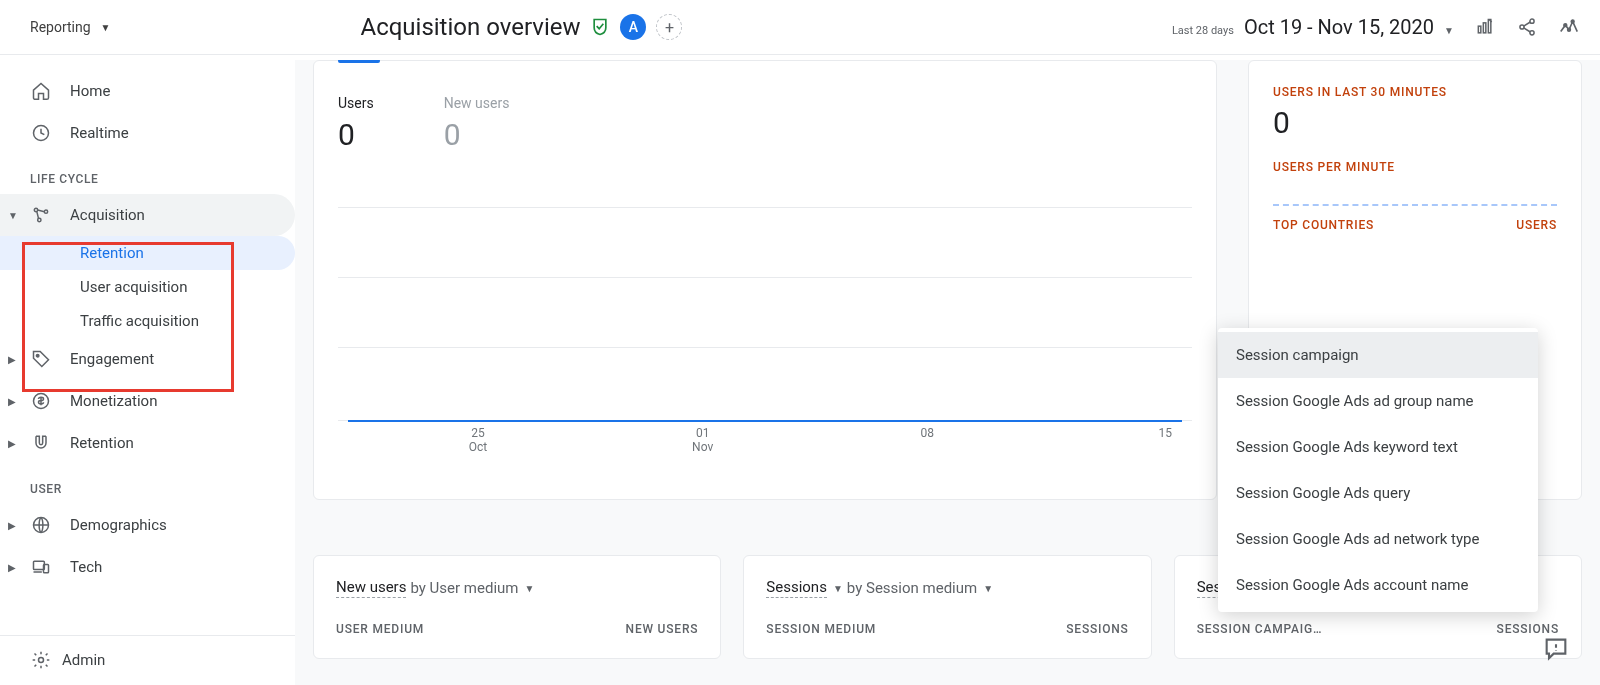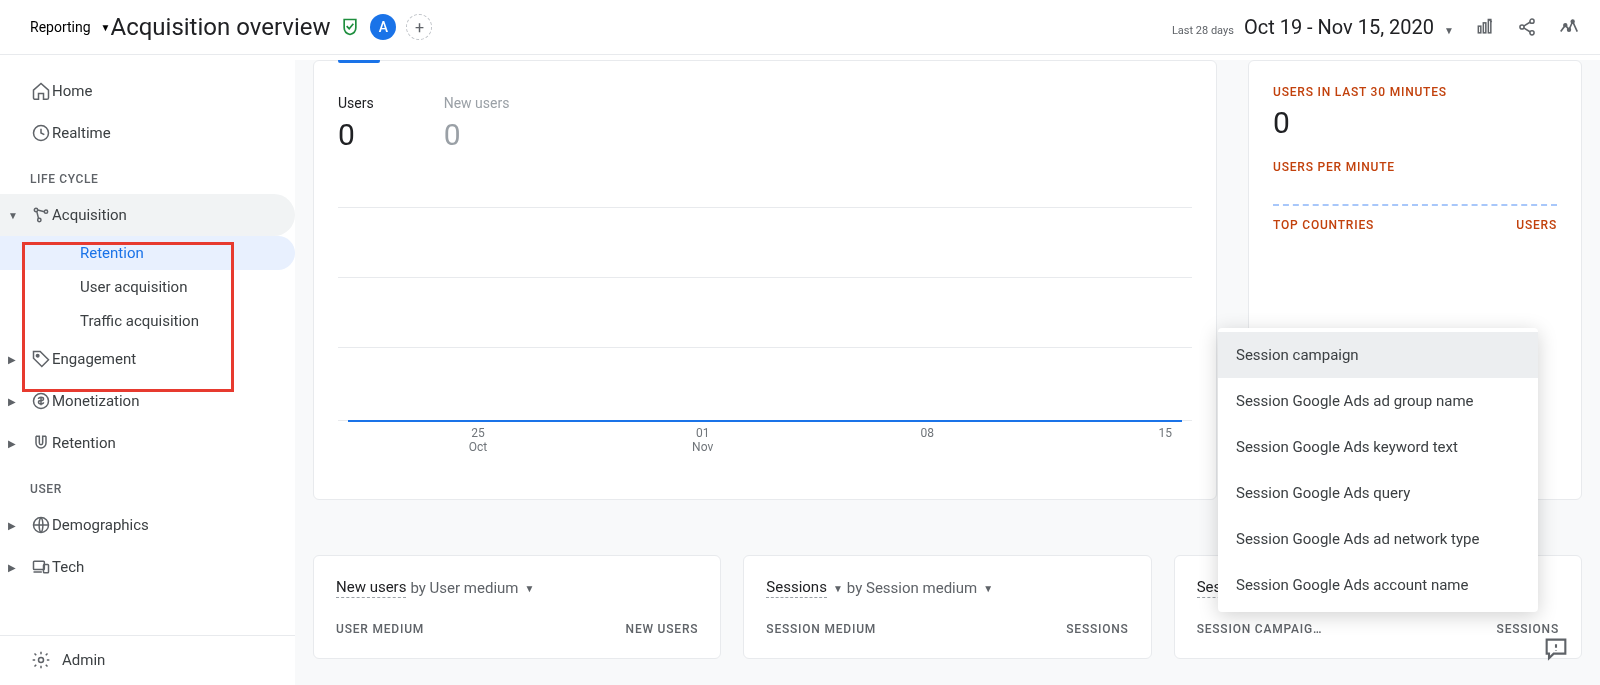--- a/index.html
+++ b/index.html
@@ -1,35 +1,35 @@
 <!DOCTYPE html>
 <html><head>
 <meta charset="utf-8">
 <style>
   * { box-sizing: border-box; margin: 0; padding: 0; font-family: Roboto, "Segoe UI", Arial, sans-serif; }
   body { background: #fff; color: #202124; width: 1600px; height: 685px; overflow: hidden; position: relative; }
 
   
   .header { height: 55px; display: flex; align-items: center; padding: 0 20px 0 30px; border-bottom: 1px solid #e8eaed; }
-  .reporting-drop { display: flex; align-items: center; gap: 10px; color: #000000; font-size: 14px; cursor: pointer; }
-  .page-title-wrap { display: flex; align-items: center; gap: 10px; }
+  .reporting-drop { display: flex; align-items: center; gap: 10px; color: #404040; font-size: 14px; cursor: pointer; }
+  .page-title-wrap { margin-left: 250px; display: flex; align-items: center; gap: 10px; }
   .page-title { font-size: 24px; font-weight: 400; color: #202124; }
   .shield { width: 20px; height: 20px; }
   .avatar-a { width: 26px; height: 26px; border-radius: 50%; background: #1a73e8; color: #fff; display: flex; align-items: center; justify-content: center; font-size: 14px; font-weight: 500; }
   .plus-circ { width: 26px; height: 26px; border-radius: 50%; border: 1px dashed #bdc1c6; color: #5f6368; display: flex; align-items: center; justify-content: center; font-size: 16px; cursor: pointer; }
   .hdr-spacer { flex: 1; }
   .date-wrap { display: flex; align-items: baseline; gap: 10px; cursor: pointer; }
   .date-pre { font-size: 11px; color: #5f6368; }
   .date-range { font-size: 20px; color: #202124; }
   .hdr-icons { display: flex; gap: 20px; margin-left: 20px; }
   .hdr-icon { width: 22px; height: 22px; color: #5f6368; cursor: pointer; display:flex; align-items:center; justify-content:center; }
 
   
   .sidebar { position: absolute; top: 55px; left: 0; bottom: 0; width: 295px; padding-top: 15px; background:#fff; }
-  .nav-item { display: flex; align-items: center; height: 42px; padding-left: 30px; color: #3c4043; font-size: 15px; cursor: pointer; border-radius: 0 22px 22px 0; position:relative; }
+  .nav-item { display: flex; align-items: center; height: 42px; padding-left: 30px; gap: 18px; color: #3c4043; font-size: 15px; cursor: pointer; border-radius: 0 22px 22px 0; position:relative; }
   .nav-item.active { background: #f1f3f4; }
   .nav-icon { width: 22px; height: 22px; color: #5f6368; display:inline-flex; align-items:center; justify-content:center; flex-shrink:0; }
   .nav-arrow { position:absolute; left:8px; font-size:10px; color:#5f6368; }
   .nav-section-label { padding: 18px 0 8px 30px; font-size: 12px; letter-spacing: 0.6px; color: #5f6368; font-weight: 500; }
   .sub-item { display:block; padding: 8px 0 8px 80px; font-size: 15px; color: #3c4043; cursor:pointer; border-radius: 0 22px 22px 0; }
   .sub-item.active-sub { color: #1a73e8; background: #e8f0fe; }
   .red-box { position:absolute; left:22px; top:187px; width:212px; height:150px; border: 3px solid #e73a2f; pointer-events:none; }
   .admin-row { position:absolute; bottom:2px; left:0; right:0; height:48px; border-top:1px solid #e8eaed; display:flex; align-items:center; padding-left:30px; gap:10px; color:#3c4043; font-size:15px; cursor:pointer; }
 
   

